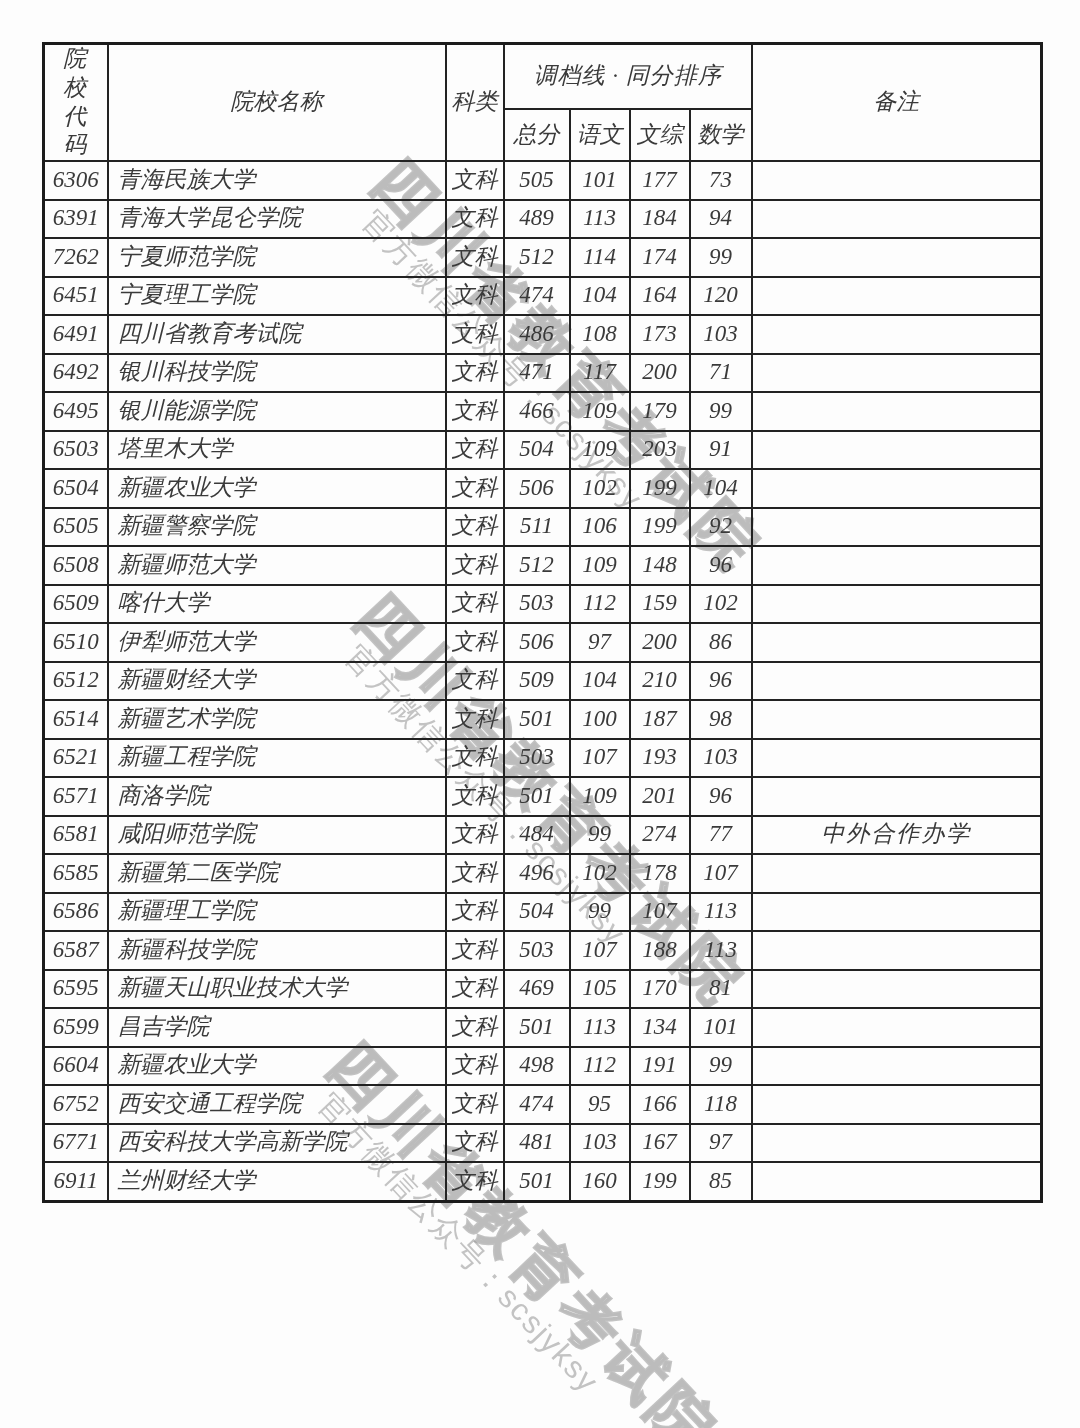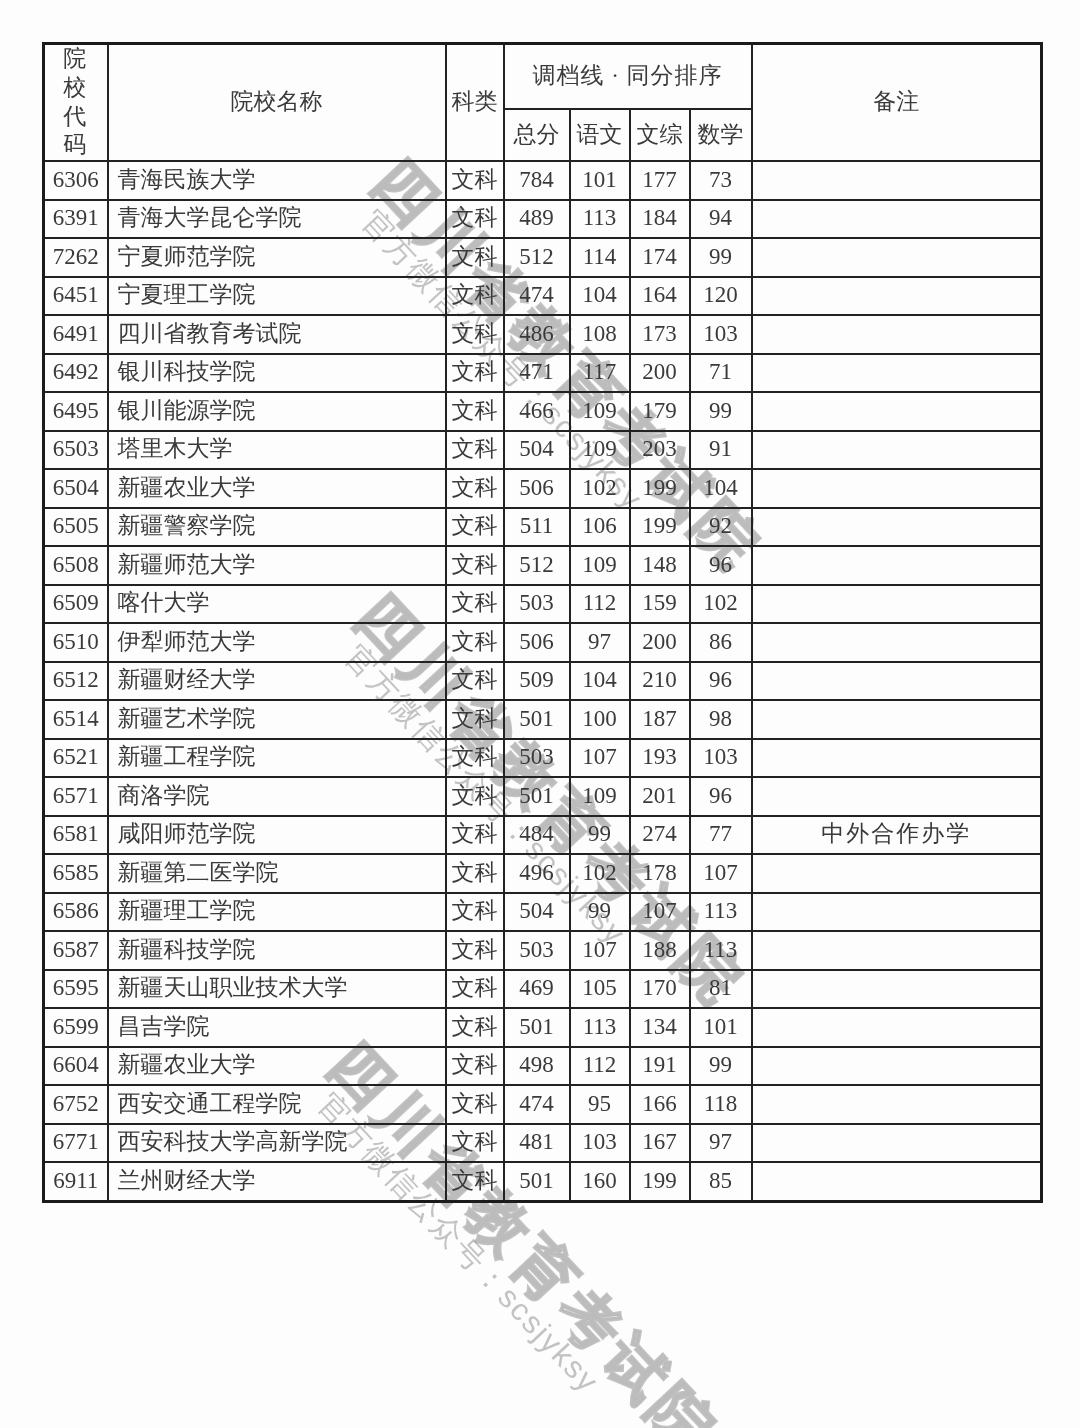--- a/index.html
+++ b/index.html
@@ -42,20 +42,21 @@
     margin-top: -4px;
     line-height: 1.1;
   }
 
   
   .table-wrap {
     position: absolute;
     left: 42px;
     top: 42px;
     z-index: 1;
+    font-style: italic;
   }
   table.score-table {
     border-collapse: collapse;
     table-layout: fixed;
     width: 998px;
     height: 1113px;
     background: transparent;
   }
   .score-table th, .score-table td {
     border: 2px solid #222222;
@@ -118,21 +119,21 @@
         <th>语文</th>
         <th>文综</th>
         <th>数学</th>
       </tr>
     </thead>
     <tbody>
         <tr>
           <td>6306</td>
           <td class="name-cell">青海民族大学</td>
           <td>文科</td>
-          <td>784</td>
+          <td>505</td>
           <td>101</td>
           <td>177</td>
           <td>73</td>
           <td class="remark-cell"></td>
         </tr>
         <tr>
           <td>6391</td>
           <td class="name-cell">青海大学昆仑学院</td>
           <td>文科</td>
           <td>489</td>

